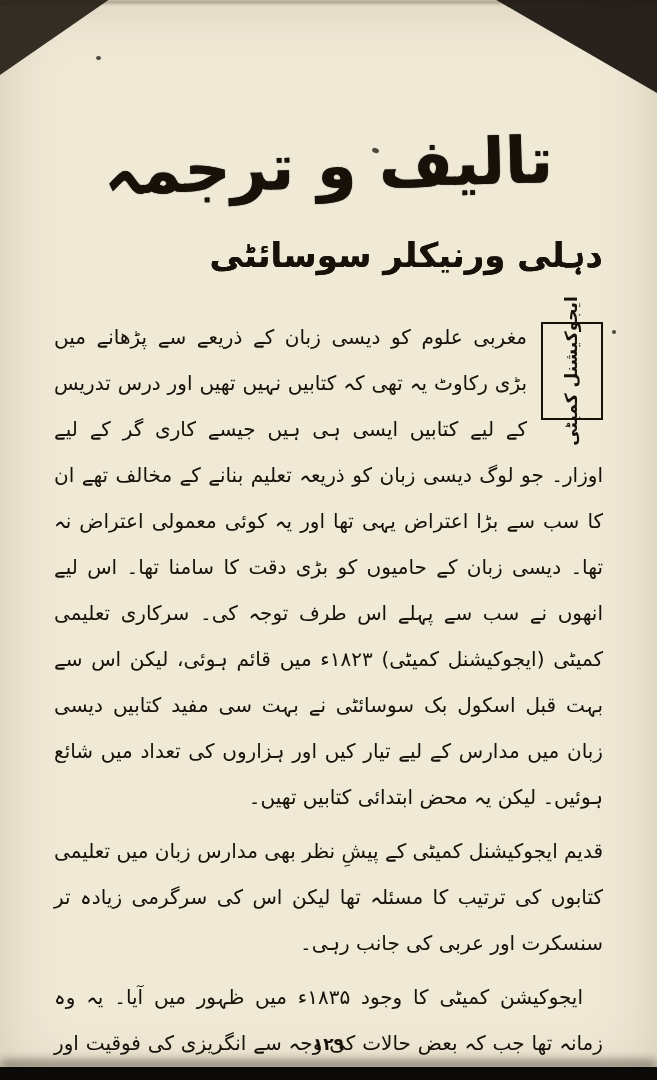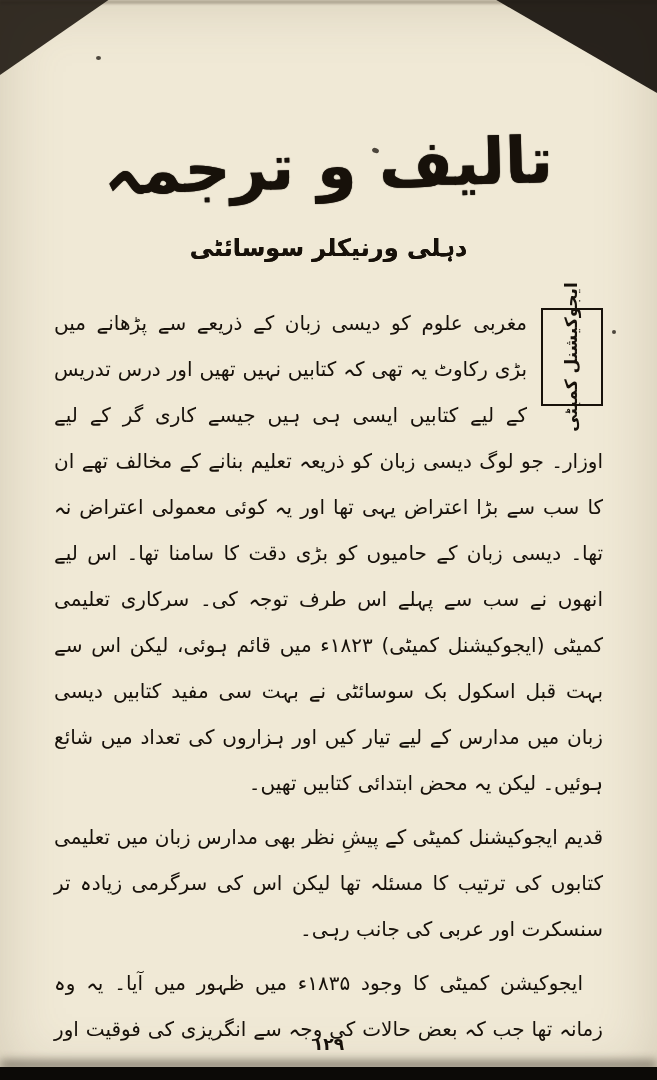--- a/index.html
+++ b/index.html
@@ -63,22 +63,22 @@
     text-align: center;
     font-size: 64px;
     font-weight: bold;
     line-height: 1.5;
     letter-spacing: 1px;
     transform: rotate(-1.5deg);
     text-shadow: 0 0 1px #17110a;
   }
   .subtitle {
     margin: 18px 0 0 0;
-    text-align: center;
-    font-size: 24px;
+    text-align: right;
+    font-size: 34px;
     font-weight: bold;
     line-height: 1.4;
     text-shadow: 0 0 .5px #17110a;
   }
   .body-text {
     margin-top: 34px;
     font-size: 20px;
     line-height: 2.3;
     text-align: justify;
     text-justify: inter-word;

